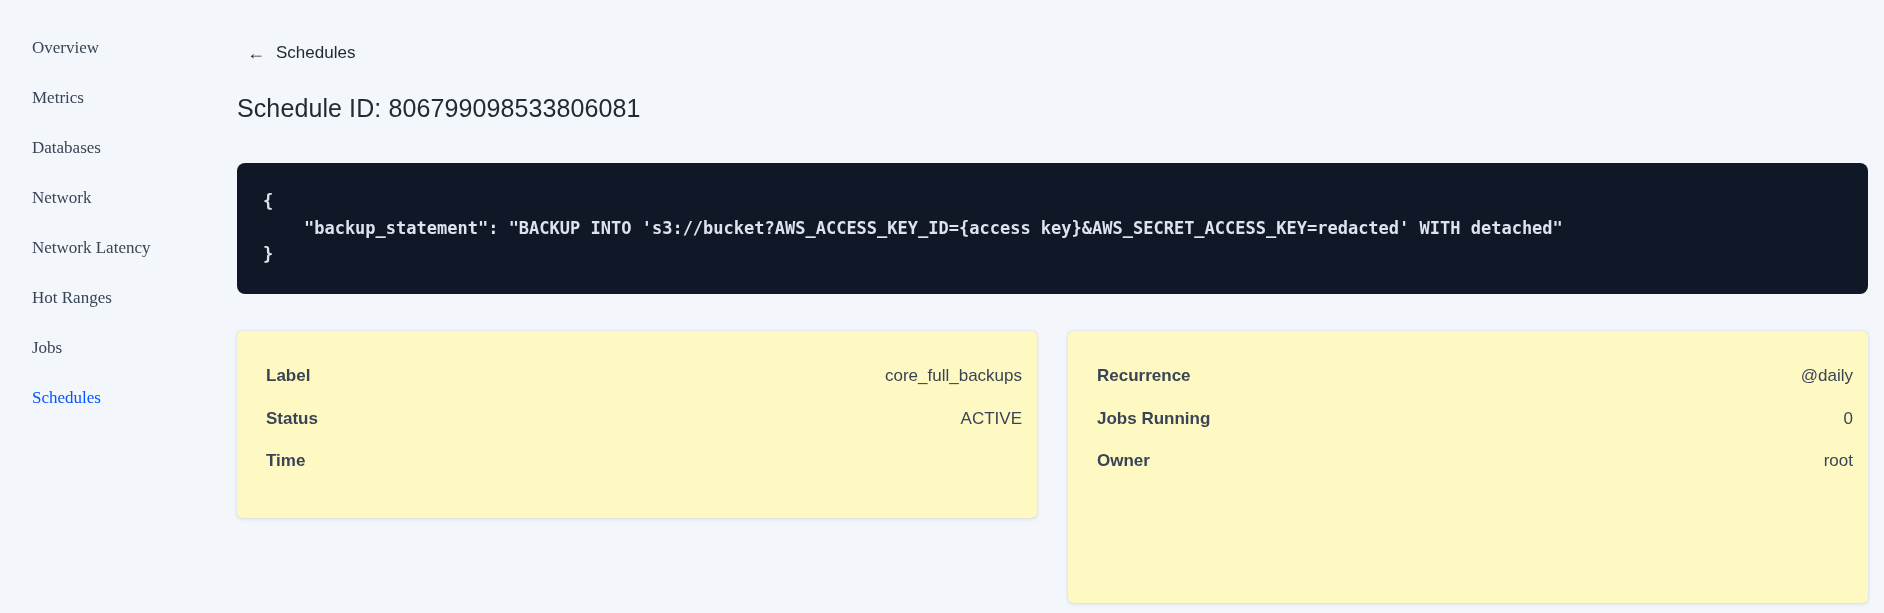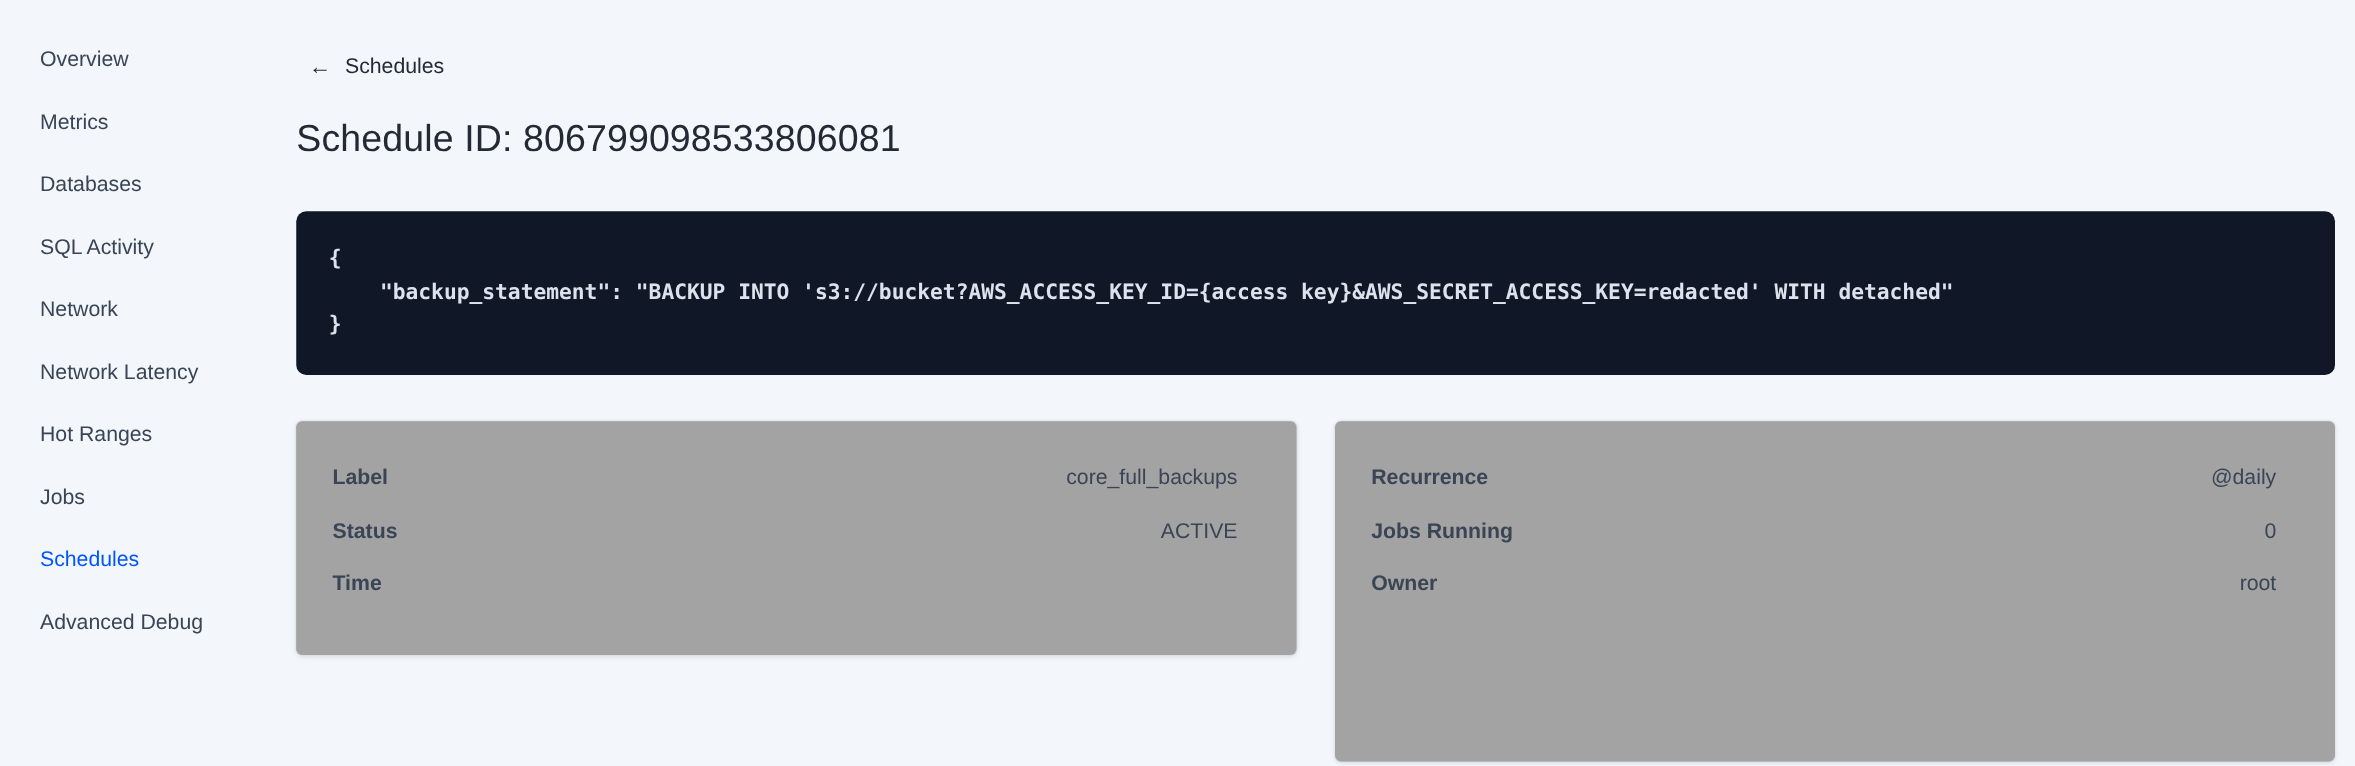--- a/index.html
+++ b/index.html
@@ -19,40 +19,41 @@
   }
   .nav-item {
     height: 50px;
     display: flex; align-items: center;
     padding-left: 32px;
     font-size: 17px;
     font-weight: 500;
     color: #394455;
     cursor: pointer;
     white-space: nowrap;
+    font-family: Liberation Serif, serif;
   }
   .nav-item.active { color: #0055ff; }
 
   
   .main {
     position: absolute; left: 237px; top: 0; width: 1631px;
   }
   .back-link {
     margin-top: 43px;
     margin-left: 10px;
     display: inline-flex; align-items: center; gap: 11px;
     font-size: 17px;
     color: #242a35;
     text-decoration: none;
     cursor: pointer;
   }
   .back-arrow { font-size: 18px; line-height: 18px; color: #242a35; }
   .page-title {
     margin-top: 31px;
-    font-size: 30px;
+    font-size: 25px;
     font-weight: 500;
     color: #242a35;
     letter-spacing: 0.1px;
   }
   .code-block {
     margin-top: 40px;
     width: 1631px;
     min-height: 131px;
     background: #101726;
     border-radius: 8px;
@@ -65,24 +66,24 @@
     white-space: pre;
     overflow: hidden;
   }
   .cards {
     margin-top: 37px;
     display: flex;
     gap: 31px;
     align-items: flex-start;
   }
   .card {
-    background: #a3a3a3;
+    background: #fef9c3;
     border-radius: 5px;
     box-shadow: 0 1px 4px rgba(57, 68, 85, 0.12), 0 0 1px rgba(57, 68, 85, 0.25);
-    padding: 35px 47px 0 29px;
+    padding: 35px 15px 0 29px;
   }
   .card-left  { width: 800px; height: 187px; }
   .card-right { width: 800px; height: 272px; }
   .summary-row {
     height: 42.5px;
     display: flex;
     justify-content: space-between;
     align-items: flex-start;
     font-size: 17px;
   }
@@ -91,27 +92,25 @@
 </style>
 </head>
 <body>
 
 <div class="page">
 
   <nav class="sidebar">
     <div class="nav-item">Overview</div>
     <div class="nav-item">Metrics</div>
     <div class="nav-item">Databases</div>
-    <div class="nav-item">SQL Activity</div>
     <div class="nav-item">Network</div>
     <div class="nav-item">Network Latency</div>
     <div class="nav-item">Hot Ranges</div>
     <div class="nav-item">Jobs</div>
     <div class="nav-item active">Schedules</div>
-    <div class="nav-item">Advanced Debug</div>
   </nav>
 
   <main class="main">
 
     <a class="back-link">
       <span class="back-arrow">←</span>
       <span>Schedules</span>
     </a>
 
     <h1 class="page-title">Schedule ID: 806799098533806081</h1>

